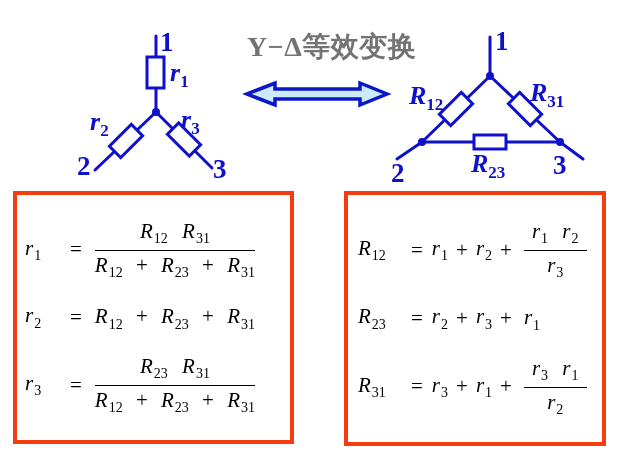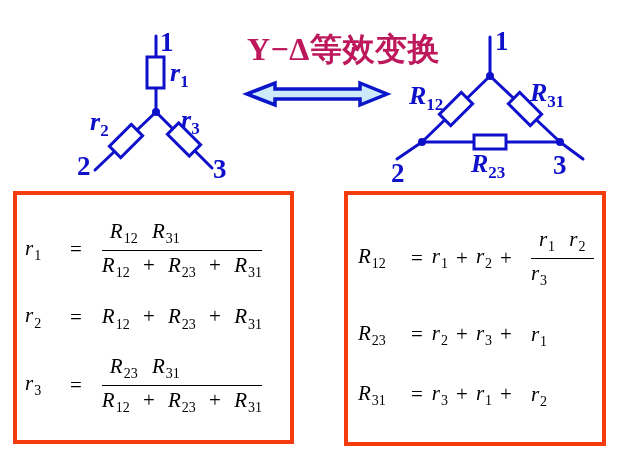--- a/index.html
+++ b/index.html
@@ -1,21 +1,21 @@
 <!DOCTYPE html>
 <html><head>
 <meta charset="utf-8">
 <style>
   * { margin:0; padding:0; box-sizing:border-box; }
   html,body { width:626px; height:469px; background:#ffffff; overflow:hidden; }
   .stage { position:absolute; left:0; top:0; width:626px; height:469px; background:#ffffff;
            font-family:"Liberation Serif", serif; }
 
-  .title { position:absolute; left:247px; top:31px; font-size:32px; font-weight:bold;
-           color:#be185d; white-space:nowrap; line-height:1.15; letter-spacing:0.5px; }
+  .title { position:absolute; left:247px; top:31px; font-size:28px; font-weight:bold;
+           color:#737373; white-space:nowrap; line-height:1.15; letter-spacing:0.5px; }
 
   svg.circuits { position:absolute; left:0; top:0; }
   .wire  { stroke:#0f10c9; stroke-width:3; fill:none; stroke-linecap:round; }
   .rbox  { fill:#ffffff; stroke:#0f10c9; stroke-width:3; }
   .node  { fill:#0f10c9; }
   .lbl   { font-family:"Liberation Serif", serif; font-weight:bold; fill:#0f10c9; font-size:27px; }
   .vlbl  { font-family:"Liberation Serif", serif; font-weight:bold; font-style:italic;
            fill:#0f10c9; font-size:26px; }
   .ss    { font-size:17px; font-style:normal; }
   .arrow { fill:#cdeafb; stroke:#0a16c9; stroke-width:3.5; stroke-linejoin:miter; }
@@ -25,21 +25,21 @@
   .leftbox  { left:13px;  top:191px; width:281px; height:253px; padding:2px 4px 2px 8px; }
   .rightbox { left:344px; top:191px; width:262px; height:255px; padding:2px 4px 2px 10px; }
 
   .eqrow { display:flex; align-items:center; font-size:21px; color:#000; }
   .it  { font-style:italic; }
   .v sub { font-size:14px; margin-left:1px; }
   .eq  { margin:0 9px; }
   .plus{ margin:0 8px; }
   .lhs { min-width:36px; }
   .rightbox .lhs { min-width:44px; }
-  .frac { display:inline-block; text-align:left; margin-left:11px; }
+  .frac { display:inline-block; text-align:center; margin-left:4px; }
   .num  { display:block; border-bottom:1.5px solid #000; padding:0 8px 3px; white-space:nowrap; }
   .den  { display:block; padding-top:2px; white-space:nowrap; }
   .num .v + .v { margin-left:9px; }
 </style>
 </head>
 <body>
 
 <div class="stage">
 
   <div class="title">Y−Δ等效变换</div>
@@ -174,20 +174,24 @@
     </div>
 
     <div class="eqrow">
       <span class="v lhs"><span class="it">R</span><sub>31</sub></span>
       <span class="eq">=</span>
       <span class="v"><span class="it">r</span><sub>3</sub></span>
       <span class="plus">+</span>
       <span class="v"><span class="it">r</span><sub>1</sub></span>
       <span class="plus">+</span>
       <span class="frac">
+        <span class="num">
+          <span class="v"><span class="it">r</span><sub>3</sub></span>
+          <span class="v"><span class="it">r</span><sub>1</sub></span>
+        </span>
         <span class="den">
           <span class="v"><span class="it">r</span><sub>2</sub></span>
         </span>
       </span>
     </div>
   </div>
 
 </div>
 
 </body></html>

